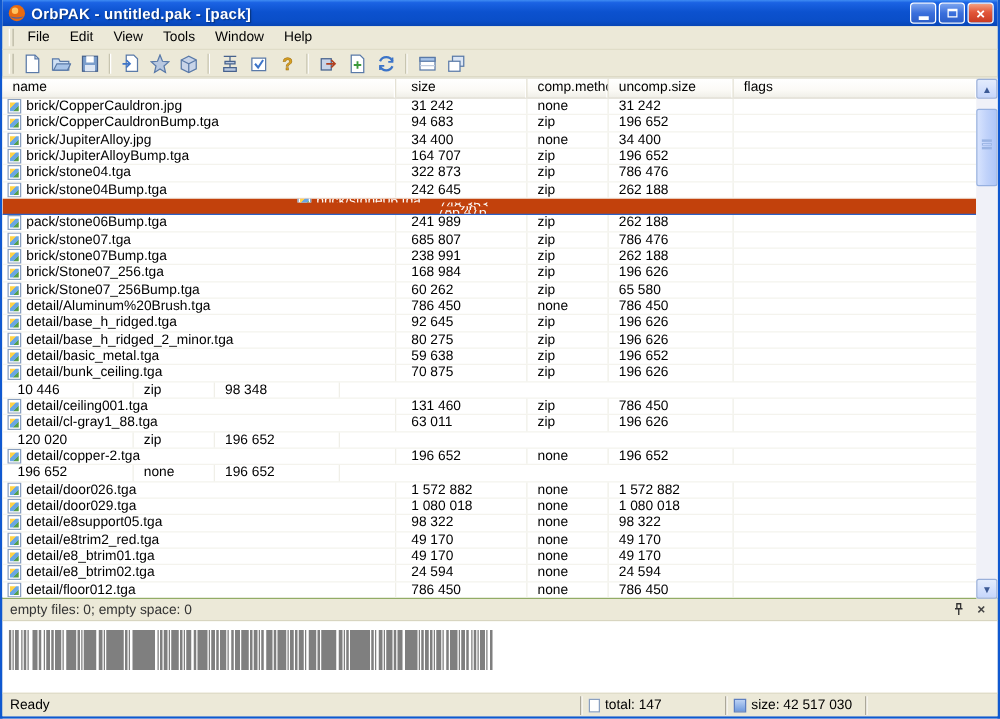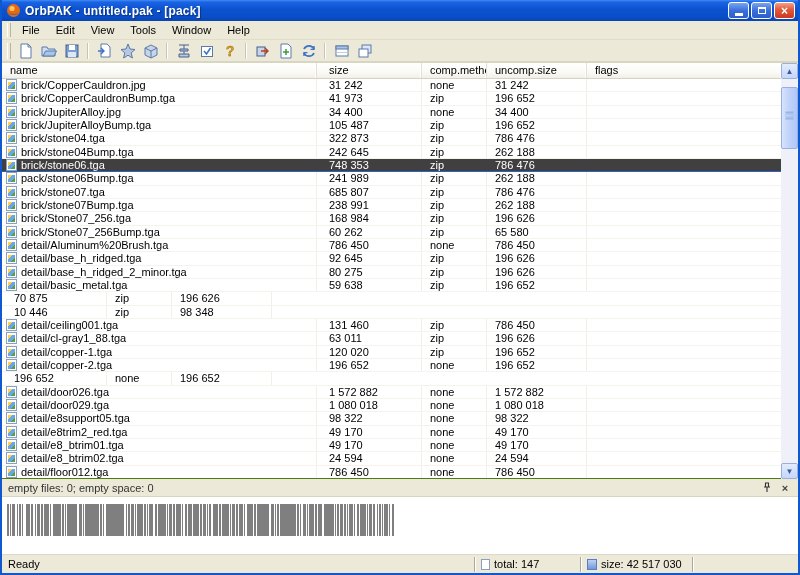--- a/index.html
+++ b/index.html
@@ -35,21 +35,21 @@
   .hcell { font-size:11px; color:#000; padding:1px 0 0 8px; border-right:1px solid #e4e1d4; box-shadow:inset -1px 0 0 #fff; white-space:nowrap; overflow:hidden; }
   .hcell.c0 { padding-left:8px; }
   .rows { width:779px; height:400px; overflow:hidden; background:#fff; }
   .row { display:flex; height:13.333px; align-items:center; border-bottom:1px solid #f4f3ed; cursor:default; }
   .cell { font-size:11px; line-height:12px; color:#000; white-space:nowrap; overflow:hidden; border-right:1px solid #f0efe8; height:100%; display:flex; align-items:center; }
   .c0 { width:315px; padding-left:4px; }
   .c1 { width:105px; padding-left:12px; }
   .c2 { width:65px;  padding-left:8px; }
   .c3 { width:100px; padding-left:8px; }
   .c4 { flex:1; border-right:none; }
-  .row.selected { background:#404040; }
+  .row.selected { background:#c2410c;flex-direction:column; }
   .row.selected .cell { color:#fff; border-right-color:transparent; }
   .row.selected { border-bottom-color:#2e61c4; }
   .ficon { position:relative; width:11px; height:12px; background:#fff; border:1px solid #8aa0c0; margin-right:4px; flex:0 0 11px; }
   .ficon::after { content:""; position:absolute; left:1px; top:2px; width:7px; height:7px;
      background:linear-gradient(135deg,#ffd24a 0 34%,#6aa7e2 34% 68%,#55a04a 68%); }
 
   
   .vscroll { position:absolute; top:0; right:0; width:17px; height:416px; background:#f0f1f8; }
   .sbtn { position:absolute; left:0; width:17px; height:16px; border:1px solid #9ab0da; border-radius:2px; background:linear-gradient(180deg,#e3ecfd 0%,#c6d6fb 100%); display:flex; align-items:center; justify-content:center; color:#3c5a96; font-size:8px; }
   .sbtn.up { top:0; }
@@ -66,21 +66,21 @@
   .panelbody { flex:1; background:#fff; position:relative; }
   .barcode { position:absolute; left:5px; top:7px; width:393px; height:32px; overflow:hidden; white-space:nowrap; font-size:0; }
   .barcode i, .barcode b { display:inline-block; height:32px; }
   .barcode b { background:#7f7f7f; }
 
   
   .statusbar { flex:0 0 19px; height:19px; background:#ece9d8; border-top:1px solid #dcd9c4; display:flex; align-items:center; }
   .sb-main { flex:1; font-size:11px; color:#000; padding-left:6px; }
   .sb-sep { width:2px; height:15px; border-left:1px solid #aca899; border-right:1px solid #fff; }
   .sb-panel { display:flex; align-items:center; font-size:11px; color:#000; gap:4px; padding-left:5px; }
-  .sb-total { width:104px; } .sb-size { width:110px; } .sb-extra { width:104px; }
+  .sb-total { width:114px; } .sb-size { width:110px; } .sb-extra { width:104px; }
   .picon { width:9px; height:11px; background:#fff; border:1px solid #8aa0c0; }
   .bicon { width:10px; height:11px; background:linear-gradient(180deg,#bcd2f4,#6f9ade); border:1px solid #5c7ec0; }
 </style>
 </head>
 <body>
 
 <div class="window">
 
   <div class="titlebar">
     <span class="app-icon">
@@ -232,41 +232,41 @@
           <span class="cell c1">31 242</span>
           <span class="cell c2">none</span>
           <span class="cell c3">31 242</span>
           <span class="cell c4"></span>
         </div>
         <div class="row">
           <span class="cell c0">
             <span class="ficon"></span>
             <span>brick/CopperCauldronBump.tga</span>
           </span>
-          <span class="cell c1">41 973</span>
+          <span class="cell c1">94 683</span>
           <span class="cell c2">zip</span>
           <span class="cell c3">196 652</span>
           <span class="cell c4"></span>
         </div>
         <div class="row">
           <span class="cell c0">
             <span class="ficon"></span>
             <span>brick/JupiterAlloy.jpg</span>
           </span>
           <span class="cell c1">34 400</span>
           <span class="cell c2">none</span>
           <span class="cell c3">34 400</span>
           <span class="cell c4"></span>
         </div>
         <div class="row">
           <span class="cell c0">
             <span class="ficon"></span>
             <span>brick/JupiterAlloyBump.tga</span>
           </span>
-          <span class="cell c1">105 487</span>
+          <span class="cell c1">164 707</span>
           <span class="cell c2">zip</span>
           <span class="cell c3">196 652</span>
           <span class="cell c4"></span>
         </div>
         <div class="row">
           <span class="cell c0">
             <span class="ficon"></span>
             <span>brick/stone04.tga</span>
           </span>
           <span class="cell c1">322 873</span>
@@ -378,20 +378,24 @@
           <span class="cell c0">
             <span class="ficon"></span>
             <span>detail/basic_metal.tga</span>
           </span>
           <span class="cell c1">59 638</span>
           <span class="cell c2">zip</span>
           <span class="cell c3">196 652</span>
           <span class="cell c4"></span>
         </div>
         <div class="row">
+          <span class="cell c0">
+            <span class="ficon"></span>
+            <span>detail/bunk_ceiling.tga</span>
+          </span>
           <span class="cell c1">70 875</span>
           <span class="cell c2">zip</span>
           <span class="cell c3">196 626</span>
           <span class="cell c4"></span>
         </div>
         <div class="row">
           <span class="cell c1">10 446</span>
           <span class="cell c2">zip</span>
           <span class="cell c3">98 348</span>
           <span class="cell c4"></span>
@@ -410,24 +414,20 @@
           <span class="cell c0">
             <span class="ficon"></span>
             <span>detail/cl-gray1_88.tga</span>
           </span>
           <span class="cell c1">63 011</span>
           <span class="cell c2">zip</span>
           <span class="cell c3">196 626</span>
           <span class="cell c4"></span>
         </div>
         <div class="row">
-          <span class="cell c0">
-            <span class="ficon"></span>
-            <span>detail/copper-1.tga</span>
-          </span>
           <span class="cell c1">120 020</span>
           <span class="cell c2">zip</span>
           <span class="cell c3">196 652</span>
           <span class="cell c4"></span>
         </div>
         <div class="row">
           <span class="cell c0">
             <span class="ficon"></span>
             <span>detail/copper-2.tga</span>
           </span>

